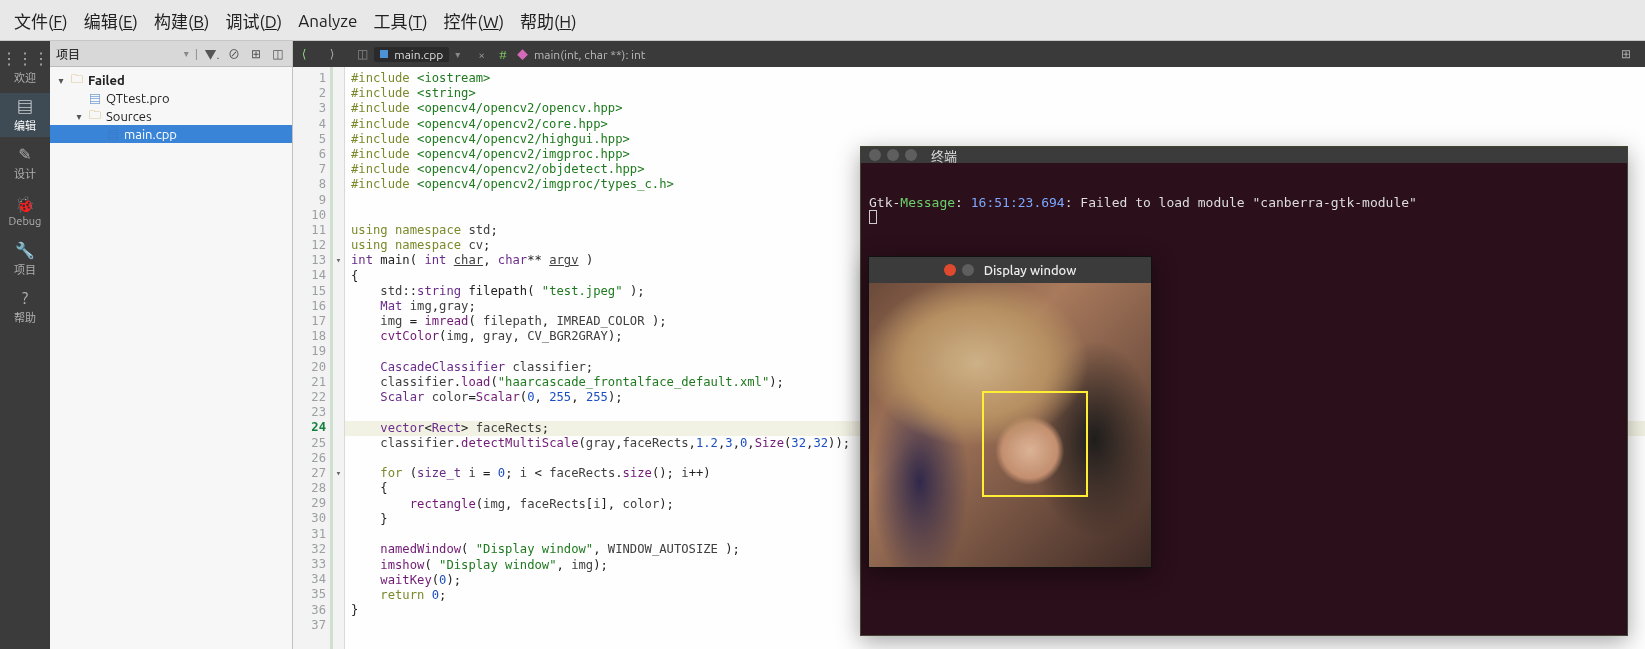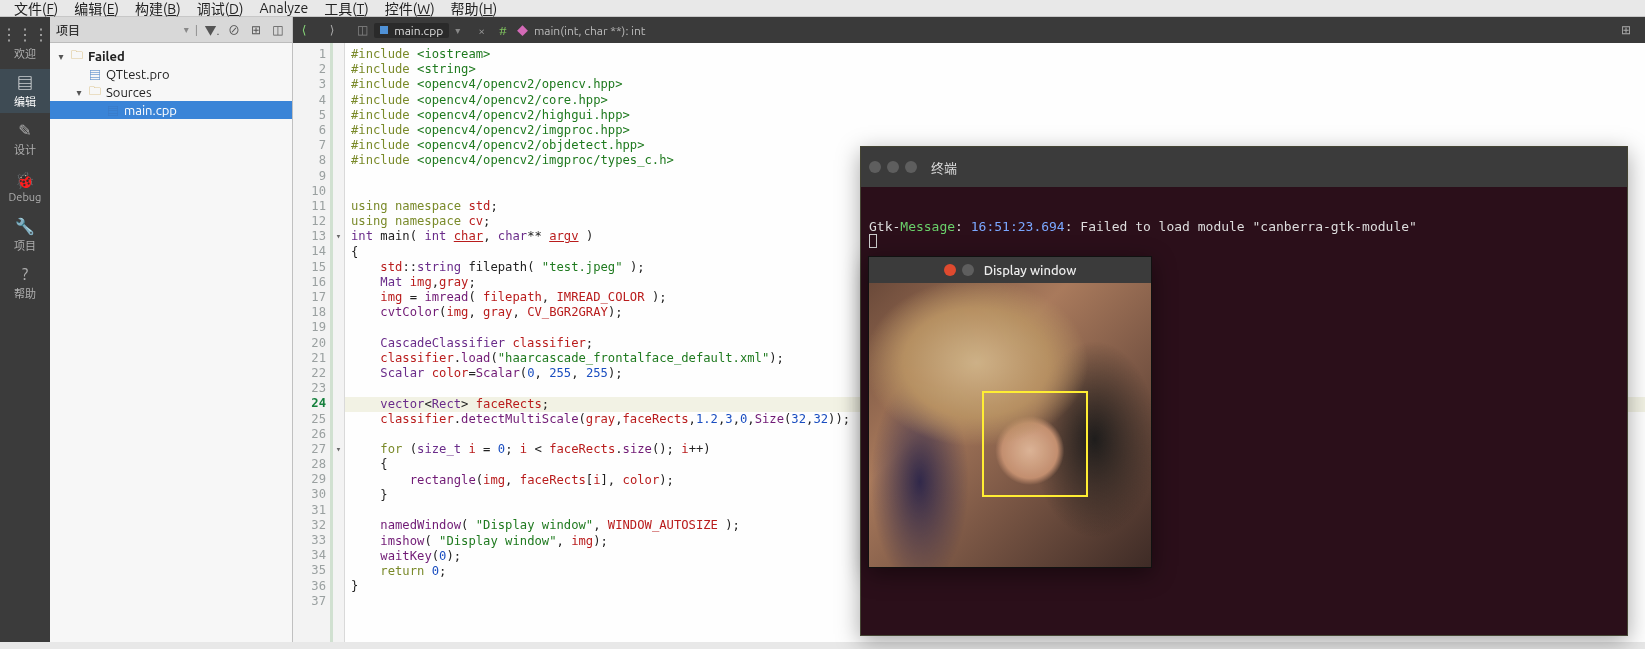--- a/index.html
+++ b/index.html
@@ -1,20 +1,20 @@
 <!DOCTYPE html>
 <html><head>
 <meta charset="utf-8">
 <style>
   * { margin:0; padding:0; box-sizing:border-box; }
   body { font-family:"Ubuntu","Noto Sans CJK SC",sans-serif; font-size:13px;
          width:1645px; height:649px; background:#e8e8e8; color:#222;
          user-select:none; overflow:hidden; }
-  .menubar { height:17px; display:flex; align-items:center; padding:0 6px;
-             background:#e8e8e8; border-bottom:1px solid #c7c7c7; font-size:14px; }
+  .menubar { height:41px; display:flex; align-items:center; padding:0 6px;
+             background:#e8e8e8; border-bottom:1px solid #c7c7c7; font-size:17px; }
   .menubar span { padding:2px 8px; cursor:default; }
   .menubar span u { text-decoration:underline; }
 
   .main { display:flex; height:625px; }
   .activity { width:50px; background:#3b3b3b; display:flex; flex-direction:column;
               align-items:center; padding-top:4px; gap:4px; }
   .activity .aitem { width:50px; height:44px; display:flex; flex-direction:column;
                      align-items:center; justify-content:center; color:#aeaeae;
                      font-size:11px; gap:2px; cursor:pointer; }
   .activity .aitem.active { background:#3e4b54; color:#fff; }
@@ -72,27 +72,27 @@
   .code pre { position:relative; z-index:1; }
   .kw  { color:#7a8a2a; }   
   .pp  { color:#7a8a2a; }   
   .inc { color:#1f7a1f; }   
   .ty  { color:#6a2c8a; }   
   .fn  { color:#222; }      
   .fnq { color:#701a75; }   
   .num { color:#1a4ec0; }   
   .str { color:#1f7a1f; }   
   .op  { color:#222; }
-  .id  { color:#b91c1c;text-align:center; }   
+  .id  { color:#404040;text-align:center; }   
   .und { text-decoration:underline; }
 
   .terminal { position:absolute; left:860px; top:146px; width:768px; height:490px;
               background:#2b0f1a; border:1px solid #443; box-shadow:0 6px 22px rgba(0,0,0,.35);
               display:flex; flex-direction:column; z-index:5; }
-  .term-titlebar { height:40px; background:#3b3b3b; display:flex; align-items:center;
+  .term-titlebar { height:16px; background:#3b3b3b; display:flex; align-items:center;
                    gap:6px; padding:0 8px; color:#ddd; }
   .term-titlebar .dot { width:12px;height:12px;border-radius:50%;background:#5e5e5e;}
   .term-body { flex:1; padding:6px 8px; color:#ddd;
                font-family:"Dejavu Sans Mono",monospace; font-size:13px; white-space:pre;margin-top:26px; }
   .term-body .gm  { color:#6ad06a; }
   .term-body .ts  { color:#7aa7ff; }
   .term-body .cur { display:inline-block; width:8px; height:14px; border:1px solid #ccc; }
 
   .imgwin { position:absolute; left:868px; top:256px; width:284px; height:312px;
             background:#3b3b3b; box-shadow:0 6px 22px rgba(0,0,0,.45); z-index:10;

